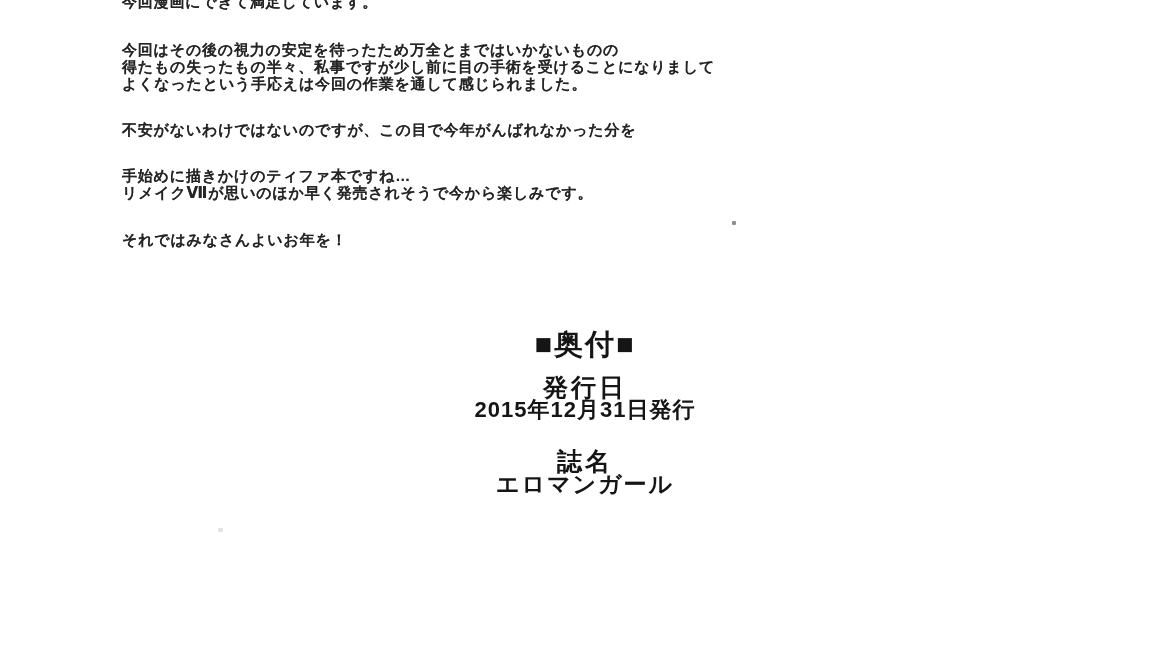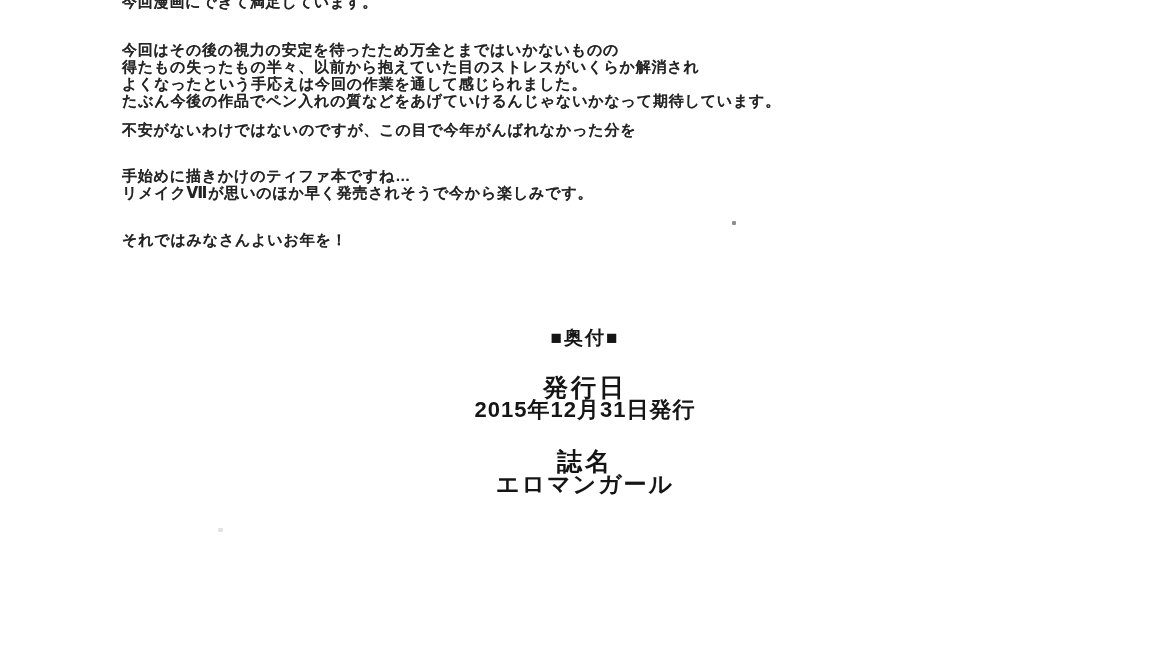--- a/index.html
+++ b/index.html
@@ -30,21 +30,21 @@
   
   .centerline {
     position: absolute;
     left: 0;
     width: 1170px;
     text-align: center;
     white-space: nowrap;
     color: #151515;
   }
   .colophon-heading {
-    font-size: 19px;
+    font-size: 29px;
     font-weight: 700;
     letter-spacing: 2px;
   }
   .colophon-label {
     font-size: 25px;
     font-weight: 700;
     letter-spacing: 3px;
   }
   .colophon-value {
     font-size: 22px;
@@ -83,23 +83,22 @@
     height: 31px;
   }
 </style>
 </head>
 <body>
 
 <div class="page">
 
   <div class="bodyline" style="top:-7px">今回漫画にできて満足しています。</div>
   <div class="bodyline" style="top:41px">今回はその後の視力の安定を待ったため万全とまではいかないものの</div>
-  <div class="bodyline" style="top:58px">得たもの失ったもの半々、以前から抱えていた目のストレスがいくらか解消され</div>
+  <div class="bodyline" style="top:58px">得たもの失ったもの半々、私事ですが少し前に目の手術を受けることになりまして</div>
   <div class="bodyline" style="top:75px">よくなったという手応えは今回の作業を通して感じられました。</div>
-  <div class="bodyline" style="top:92px">たぶん今後の作品でペン入れの質などをあげていけるんじゃないかなって期待しています。</div>
   <div class="bodyline" style="top:121px">不安がないわけではないのですが、この目で今年がんばれなかった分を</div>
   <div class="bodyline" style="top:167px">手始めに描きかけのティファ本ですね…</div>
   <div class="bodyline" style="top:231px">それではみなさんよいお年を！</div>
   <div class="bodyline" style="top:184px">リメイクⅦが思いのほか早く発売されそうで今から楽しみです。</div>
 
   <div class="centerline colophon-heading" style="top:325px">■奥付■</div>
 
   <div class="centerline colophon-label" style="top:371px">発行日</div>
   <div class="centerline colophon-value" style="top:395px">2015年12月31日発行</div>
 

